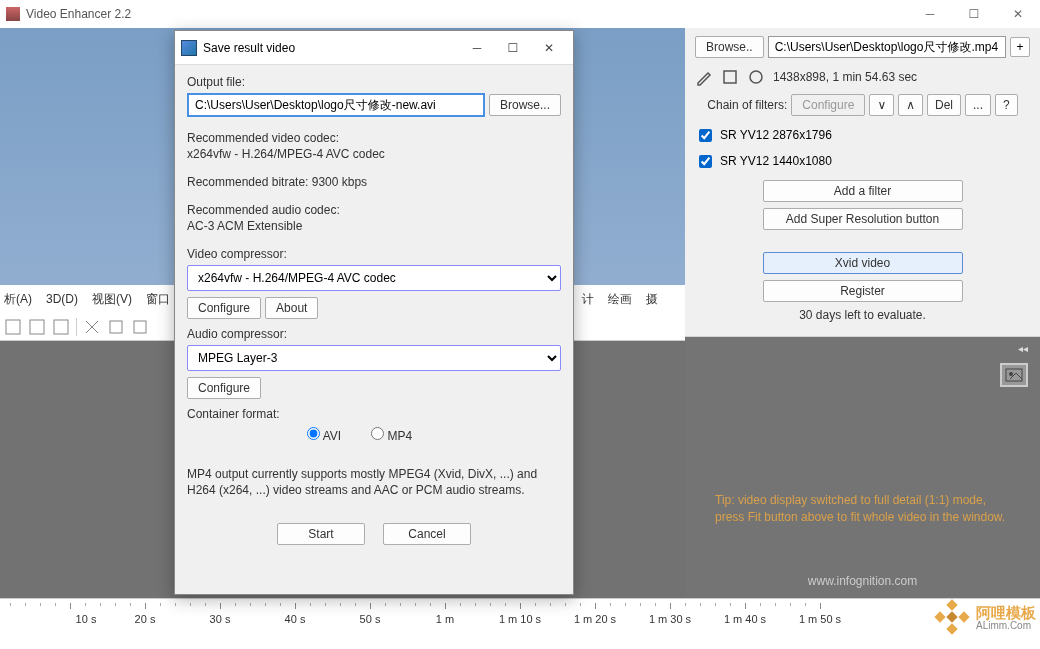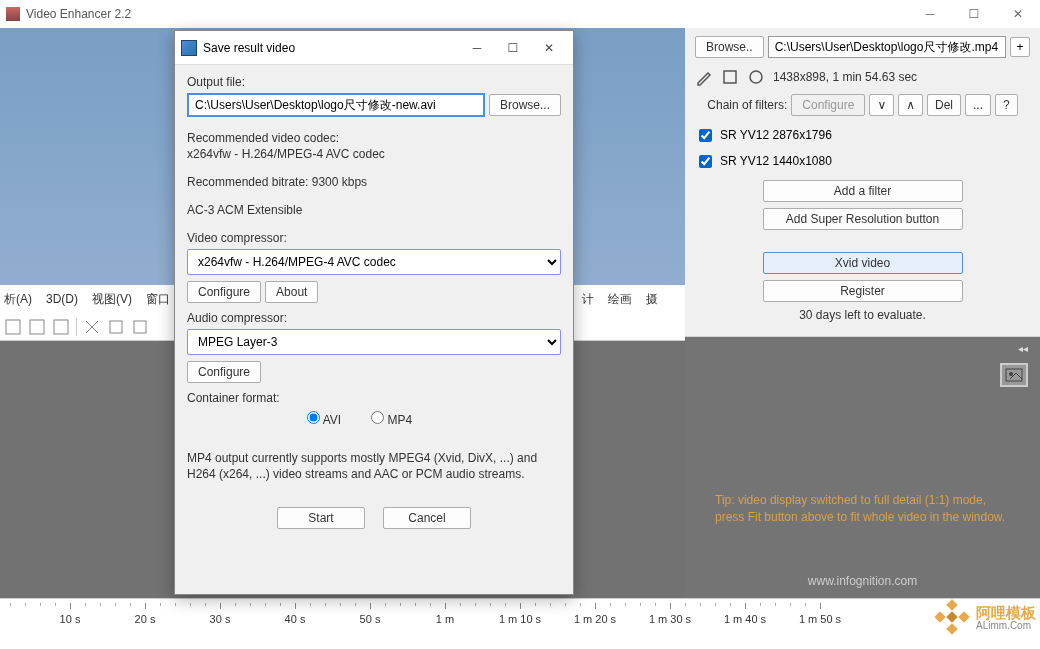--- a/index.html
+++ b/index.html
@@ -170,21 +170,21 @@
           </svg>
       </div>
       <div class="tip">Tip: video display switched to full detail (1:1) mode, press Fit button above to fit whole video in the window.</div>
       <div class="footer">www.infognition.com</div>
     </div>
   </div>
 </div>
 
 <div class="timeline" id="timeline">
     <div class="tick" style="left: 70px;"></div>
-    <div class="ticklabel" style="left: 70px;">10 s</div>
+    <div class="ticklabel" style="left: 86px;">10 s</div>
     <div class="minor" style="left: 10px;"></div>
     <div class="minor" style="left: 25px;"></div>
     <div class="minor" style="left: 40px;"></div>
     <div class="minor" style="left: 55px;"></div>
     <div class="tick" style="left: 145px;"></div>
     <div class="ticklabel" style="left: 145px;">20 s</div>
     <div class="minor" style="left: 85px;"></div>
     <div class="minor" style="left: 100px;"></div>
     <div class="minor" style="left: 115px;"></div>
     <div class="minor" style="left: 130px;"></div>
@@ -259,20 +259,21 @@
       <button class="btn">Browse...</button>
     </div>
     <div class="section">
       <p class="small">Recommended video codec:</p>
       <p class="small">x264vfw - H.264/MPEG-4 AVC codec</p>
     </div>
     <div class="section">
       <p class="small">Recommended bitrate: 9300 kbps</p>
     </div>
     <div class="section">
+      <p class="small">Recommended audio codec:</p>
       <p class="small">AC-3 ACM Extensible</p>
     </div>
     <div class="section">
       <label>Video compressor:</label>
       <select class="drop"><option>x264vfw - H.264/MPEG-4 AVC codec</option></select>
       <div class="row" style="margin-top:6px;">
         <button class="btn">Configure</button>
         <button class="btn">About</button>
       </div>
     </div>

